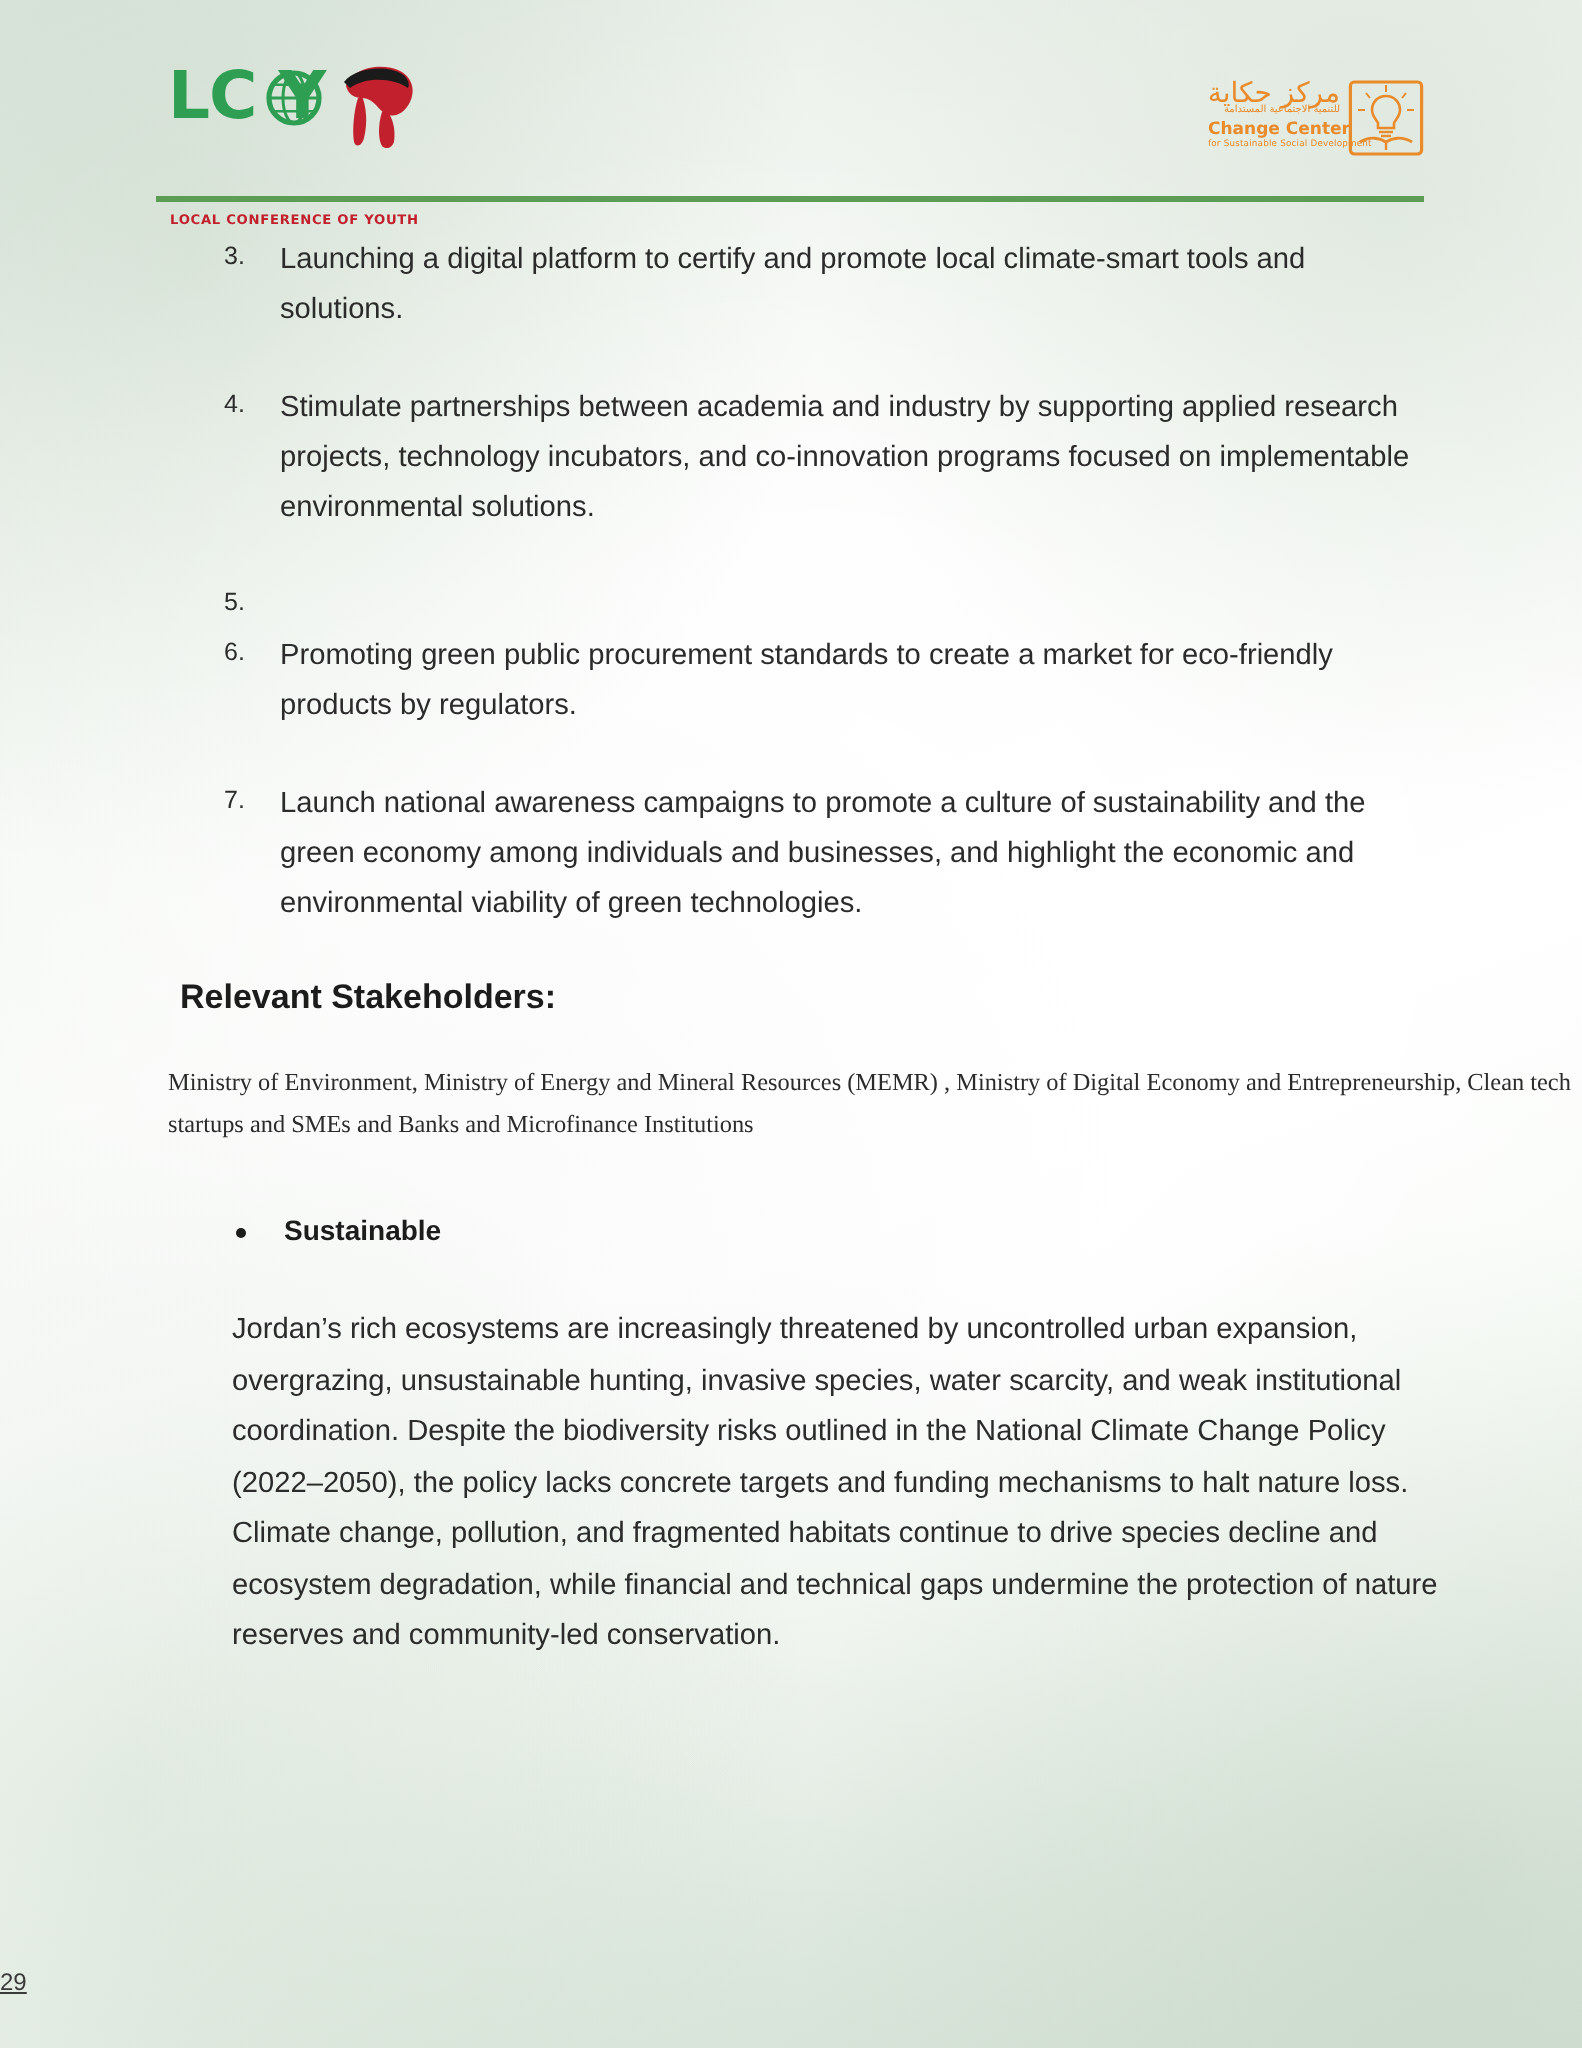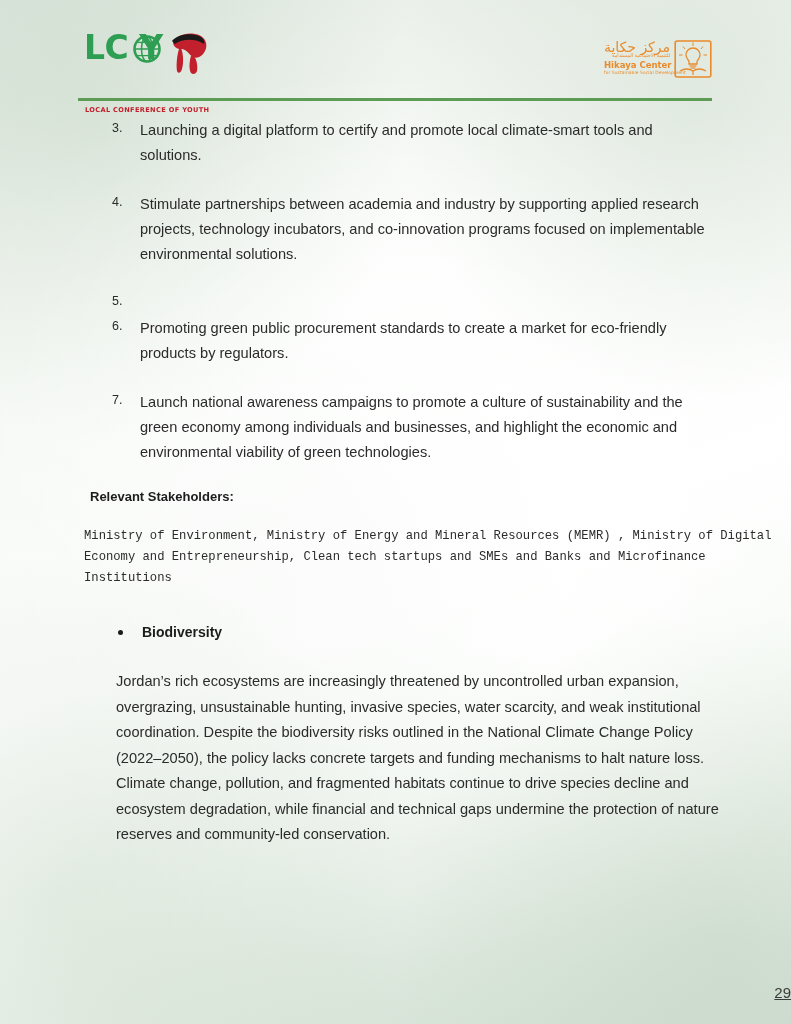--- a/index.html
+++ b/index.html
@@ -245,33 +245,33 @@
   li.num-item .itext {
     font-size: 14.6px;
     line-height: 25px;
     color: #2b2b2b;
     font-family: "Liberation Sans", sans-serif;
   }
 
   .section-title {
     margin: 20px 0 0 0;
     padding-left: 90px;
-    font-size: 13px;
+    font-size: 17px;
     font-weight: bold;
     color: #1c1c1c;
     font-family: "Liberation Sans", sans-serif;
   }
 
   .stakeholders {
     margin: 22px 0 0 0;
     padding-left: 84px;
     font-size: 12.2px;
     line-height: 21px;
     color: #2b2b2b;
-    font-family: Liberation Mono, monospace;
+    font-family: Liberation Serif, serif;
   }
 
   .bullet-row {
     position: relative;
     margin: 34px 0 0 0;
     padding-left: 142px;
   }
   .bullet-row .dot {
     position: absolute;
     left: 118px;
@@ -299,22 +299,22 @@
   }
   p.body-para.tight {
     margin-top: 30px;
   }
 
   .page-number {
     position: absolute;
     left: 0;
     top: 984px;
     width: 791px;
-    text-align: right;
-    font-size: 15px;
+    text-align: left;
+    font-size: 12px;
     color: #3a3a3a;
     font-family: "Liberation Sans", sans-serif;
     text-decoration: underline;
   }
 </style>
 </head>
 <body>
 
 <div class="page">
   <div class="sheet">
@@ -339,21 +339,21 @@
           <path d="M14 17 C16 22, 17 30, 15 38 C14 42, 11 43, 10 40 C9 34, 10 24, 12 18 Z" fill="#c2202c"></path>
         </svg>
 
         <div class="lcoy-tag">LOCAL CONFERENCE OF YOUTH</div>
       </div>
 
 
       <div class="logo-hikaya">
         <div class="hik-ar">مركز حكاية</div>
         <div class="hik-ar-sub">للتنمية الاجتماعية المستدامة</div>
-        <div class="hik-en">Hikaya Center</div>
+        <div class="hik-en">Change Center</div>
         <div class="hik-en-sub">for Sustainable Social Development</div>
         <svg class="hik-mark" viewBox="0 0 38 40">
           <rect x="1.2" y="2" width="35.6" height="36" rx="2" fill="none" stroke="#e98a2b" stroke-width="1.6"></rect>
           <path d="M19 9 C15 9, 12 12, 12 16 C12 19, 14 20.5, 15 22.5 L15 25 L23 25 L23 22.5 C24 20.5, 26 19, 26 16 C26 12, 23 9, 19 9 Z" fill="none" stroke="#e98a2b" stroke-width="1.3"></path>
           <line x1="15.5" y1="27" x2="22.5" y2="27" stroke="#e98a2b" stroke-width="1.2"></line>
           <line x1="16.5" y1="29" x2="21.5" y2="29" stroke="#e98a2b" stroke-width="1.2"></line>
           <line x1="19" y1="3.5" x2="19" y2="7" stroke="#e98a2b" stroke-width="1"></line>
           <line x1="9" y1="7.5" x2="11" y2="10" stroke="#e98a2b" stroke-width="1"></line>
           <line x1="29" y1="7.5" x2="27" y2="10" stroke="#e98a2b" stroke-width="1"></line>
           <line x1="5" y1="16" x2="8.5" y2="16" stroke="#e98a2b" stroke-width="1"></line>
@@ -389,21 +389,21 @@
           <span class="itext">Launch national awareness campaigns to promote a culture of sustainability and the green economy among individuals and businesses, and highlight the economic and environmental viability of green technologies.</span>
         </li>
       </ol>
 
       <div class="section-title">Relevant Stakeholders:</div>
 
       <div class="stakeholders"> Ministry of Environment, Ministry of Energy and Mineral Resources (MEMR) , Ministry of Digital Economy and Entrepreneurship, Clean tech startups and SMEs and Banks and Microfinance Institutions</div>
 
       <div class="bullet-row">
         <span class="dot"></span>
-        <span class="btext">Biodiversity</span>
+        <span class="btext">Sustainable</span>
       </div>
 
       <p class="body-para">Jordan’s rich ecosystems are increasingly threatened by uncontrolled urban expansion, overgrazing, unsustainable hunting, invasive species, water scarcity, and weak institutional coordination. Despite the biodiversity risks outlined in the National Climate Change Policy (2022–2050), the policy lacks concrete targets and funding mechanisms to halt nature loss. Climate change, pollution, and fragmented habitats continue to drive species decline and ecosystem degradation, while financial and technical gaps undermine the protection of nature reserves and community-led conservation.</p>
 
 
     </div>
 
     <div class="page-number">29</div>
 
   </div>

